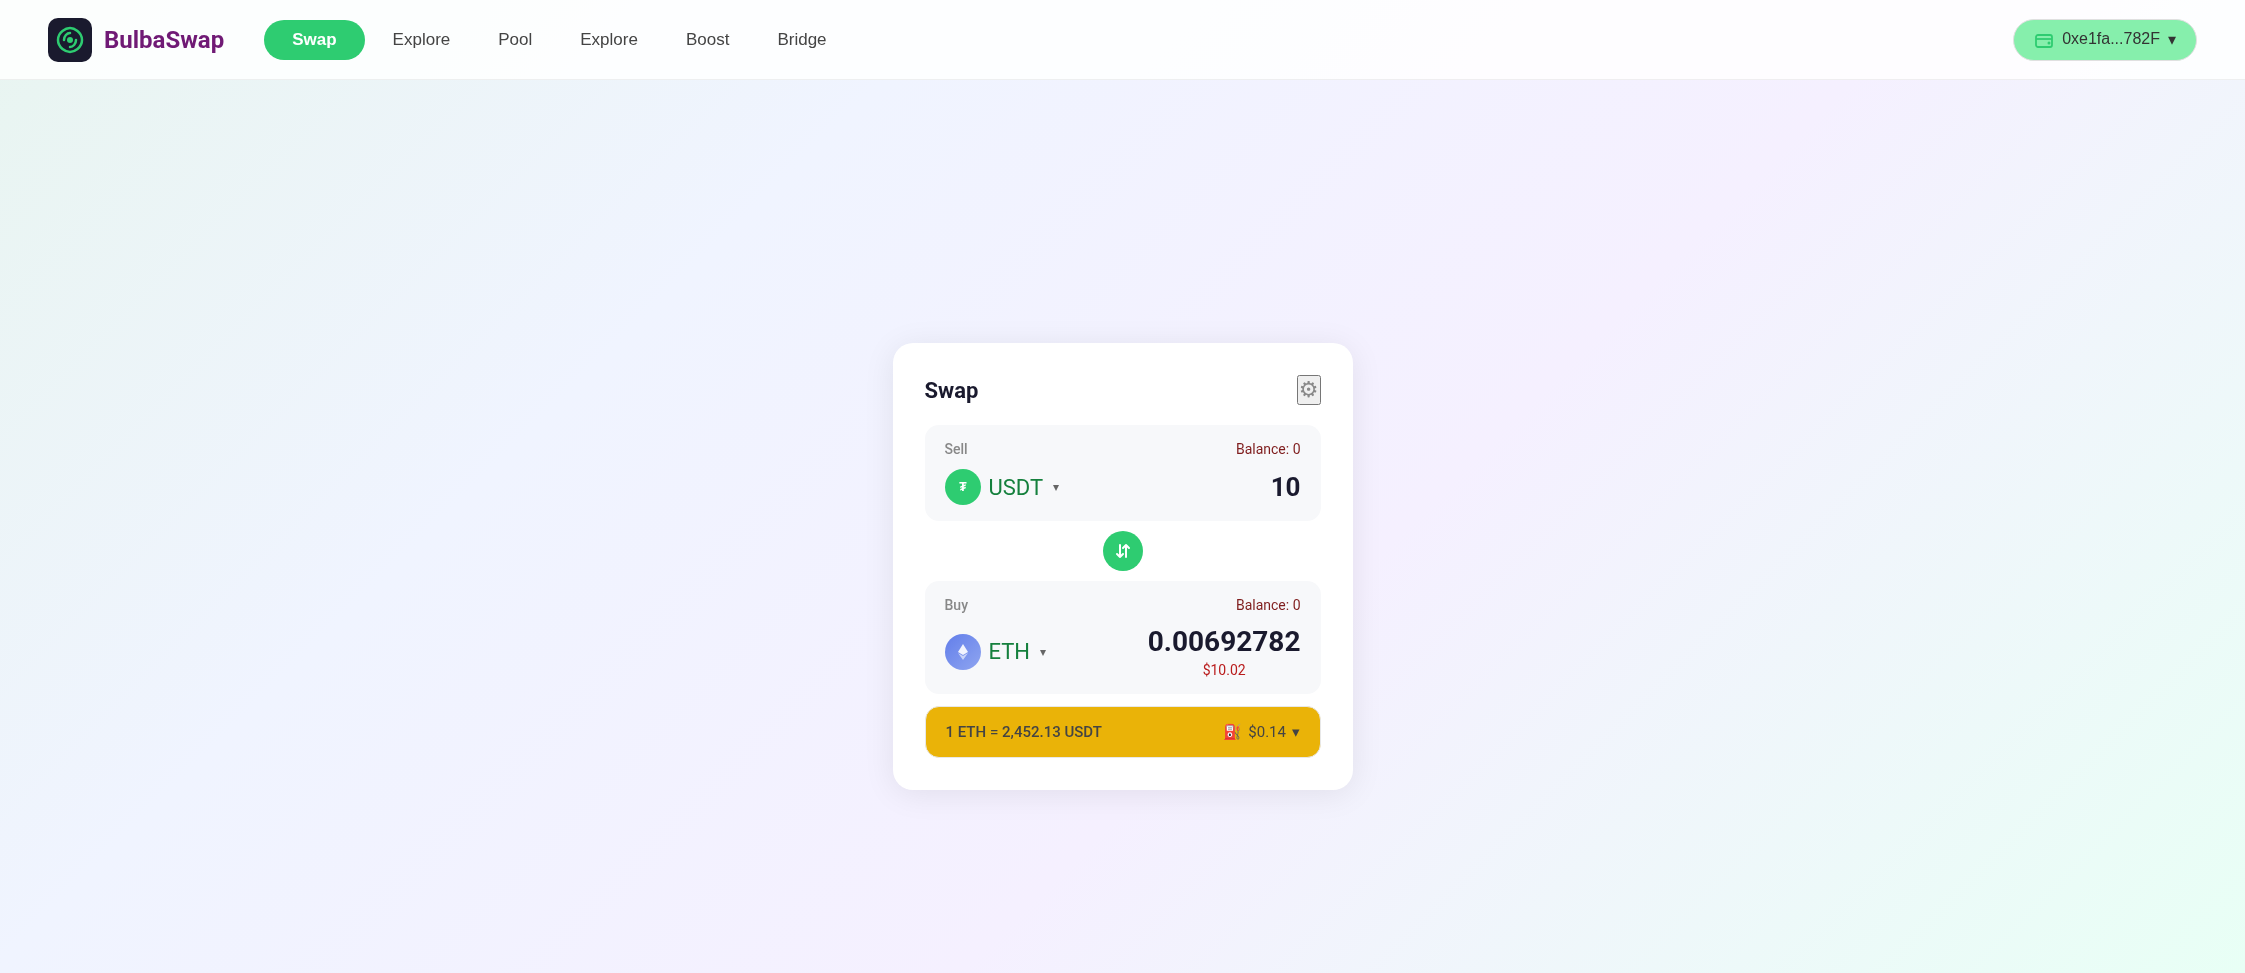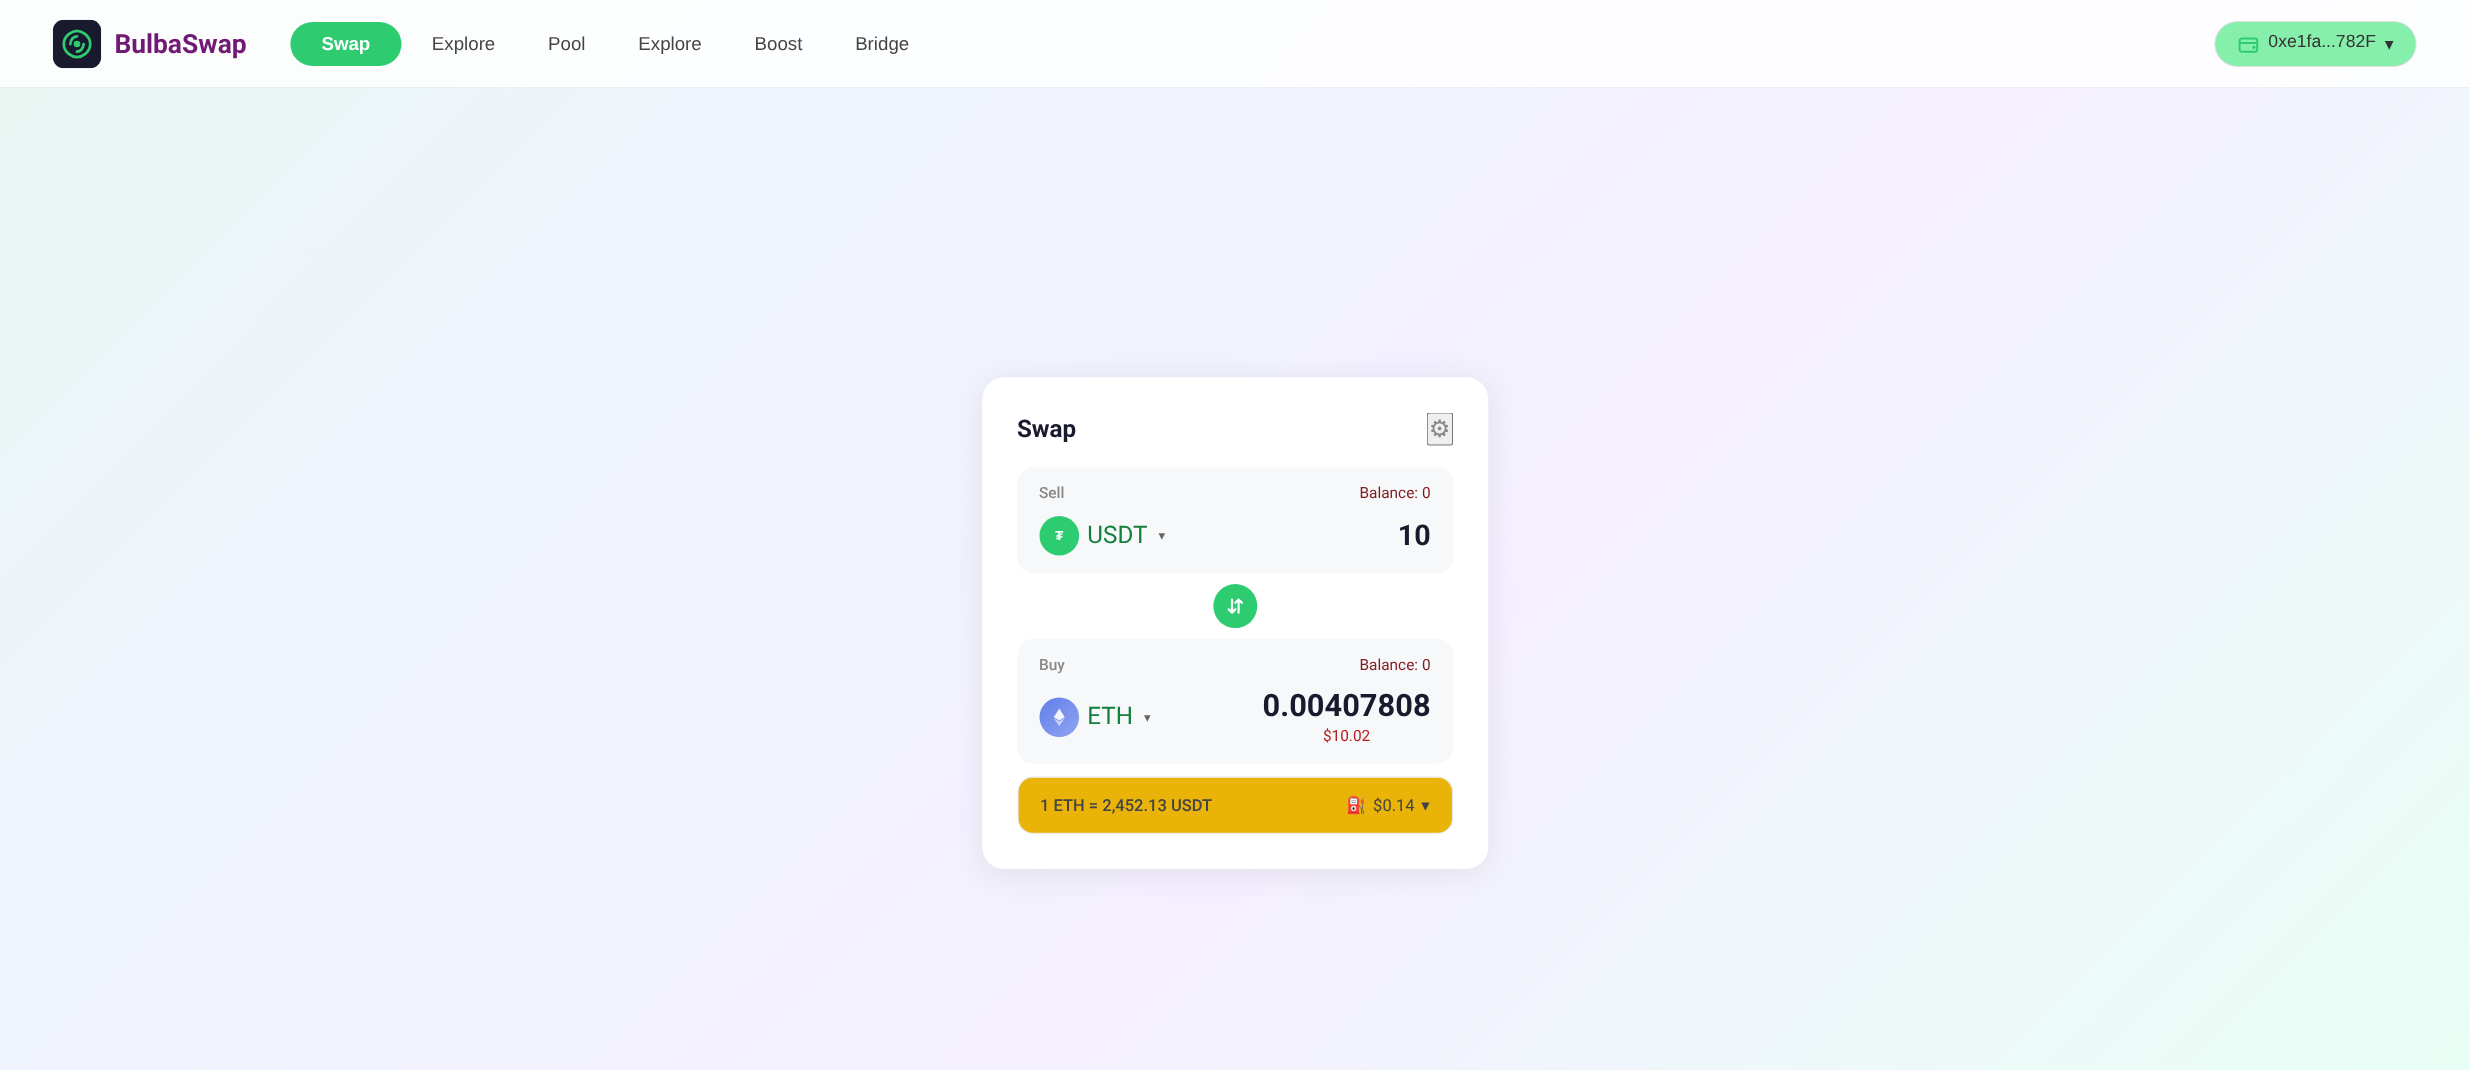--- a/index.html
+++ b/index.html
@@ -353,21 +353,21 @@
           <div class="eth-circle">
             <svg width="22" height="22" viewBox="0 0 22 22" fill="none">
               <polygon points="11,3 16,11 11,14 6,11" fill="#fff" opacity="0.9"></polygon>
               <polygon points="11,15 16,12 11,19 6,12" fill="#fff" opacity="0.6"></polygon>
             </svg>
           </div>
           <span class="token-symbol">ETH</span>
           <span class="token-chevron">▾</span>
         </div>
         <div>
-          <span class="token-amount-large">0.00407808</span>
+          <span class="token-amount-large">0.00692782</span>
           <div class="token-usd">$10.02</div>
         </div>
       </div>
     </div>
 
     <div class="rate-info">
       <span class="rate-text">1 ETH = 2,452.13 USDT</span>
       <div class="gas-info">
         <span>⛽</span>
         <span>$0.14</span>

